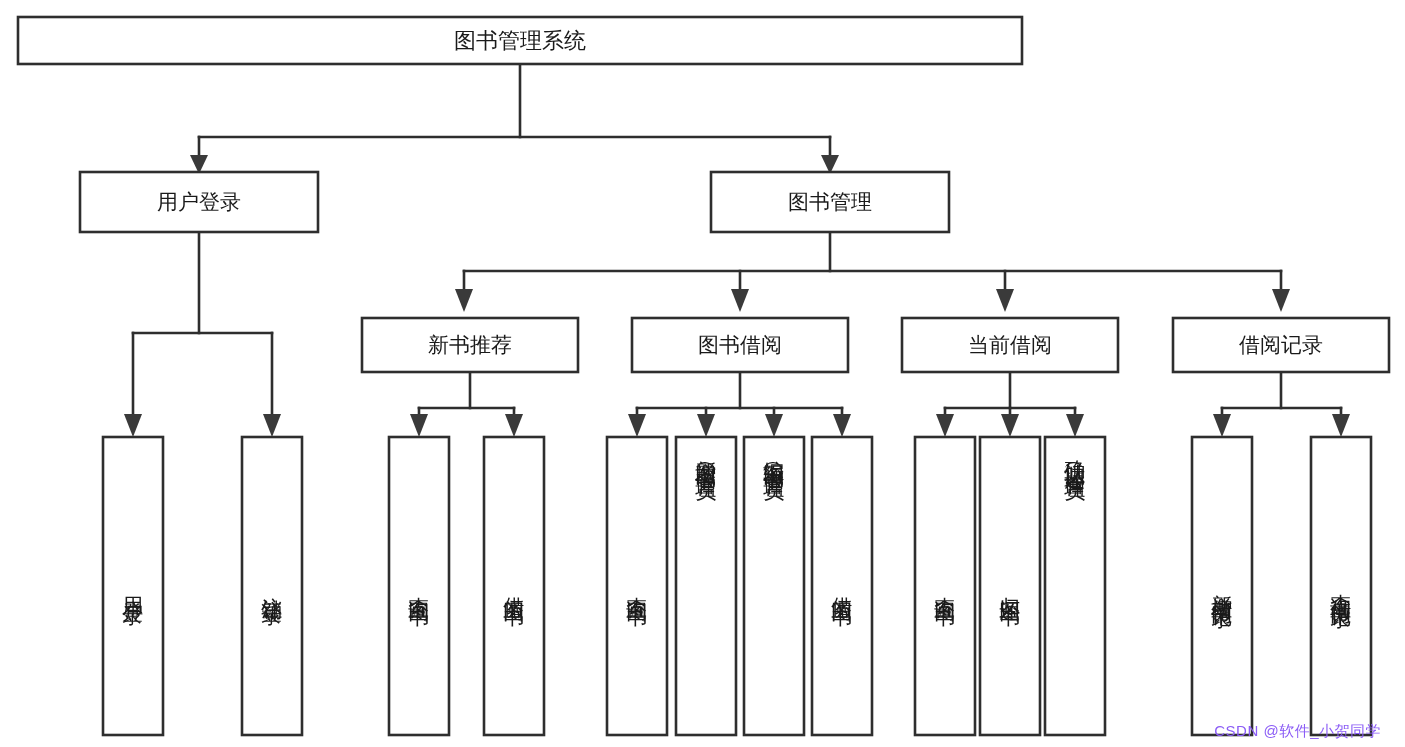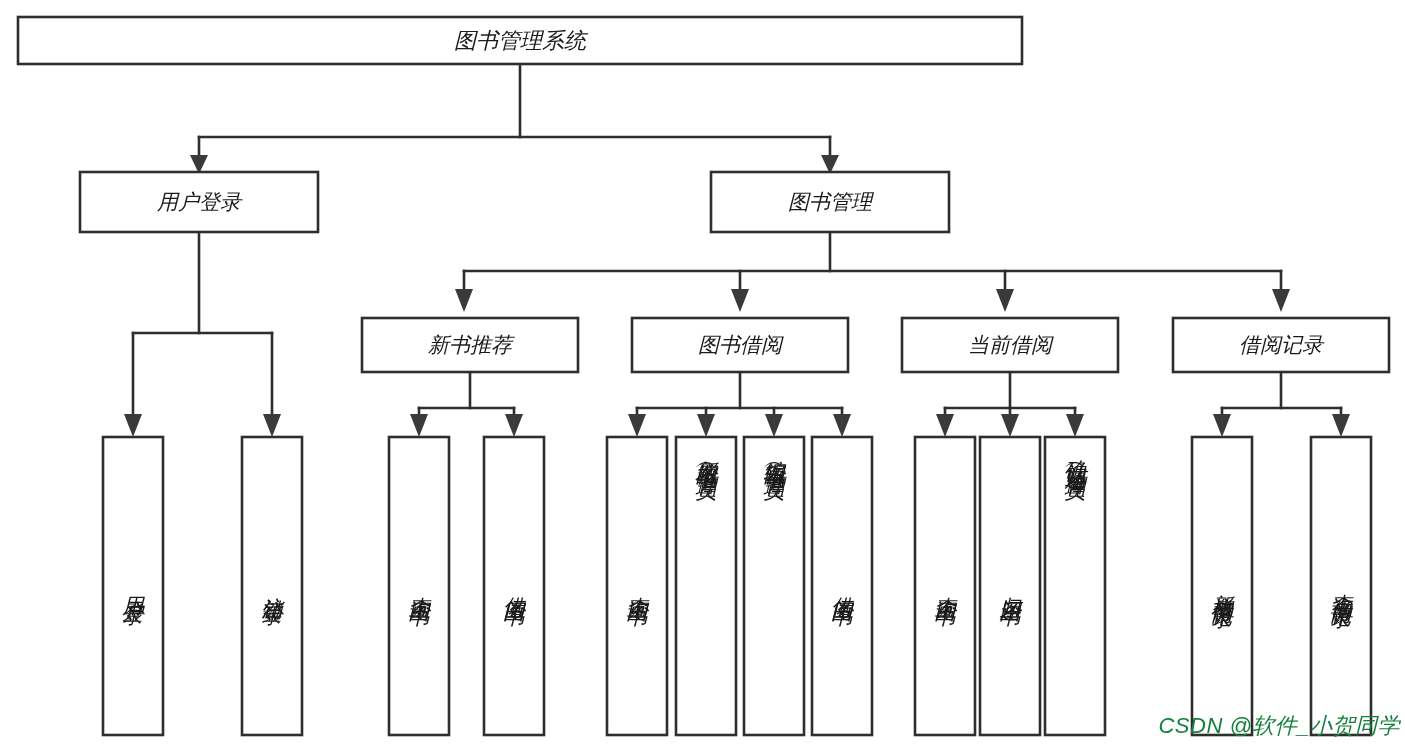--- a/index.html
+++ b/index.html
@@ -11,21 +11,20 @@
     width: 1405px;
     height: 747px;
     font-family: "Liberation Sans", "DejaVu Sans", sans-serif;
     overflow: hidden;
   }
   #diagram-root {
     position: relative;
     width: 1405px;
     height: 747px;
     background: #ffffff;
-    font-style: italic;
   }
   svg.flow {
     position: absolute;
     top: 0;
     left: 0;
     width: 1405px;
     height: 747px;
     display: block;
   }
   .node-box {
@@ -63,25 +62,25 @@
     font-family: "Liberation Sans", "DejaVu Sans", sans-serif;
     font-size: 21px;
     line-height: 1.12;
     letter-spacing: 3px;
     color: #1a1a1a;
     white-space: nowrap;
     pointer-events: none;
   }
   .watermark {
     position: absolute;
-    right: 5px;
+    right: 24px;
     bottom: 6px;
     font-family: "Liberation Sans", "DejaVu Sans", sans-serif;
-    font-size: 22px;
-    color: #15803d;
+    font-size: 15px;
+    color: #8b5cf6;
     letter-spacing: 0.5px;
     white-space: nowrap;
   }
 </style>
 </head>
 <body>
 
 <div id="diagram-root">
 
   <svg class="flow" viewBox="0 0 1405 747" xmlns="http://www.w3.org/2000/svg">

